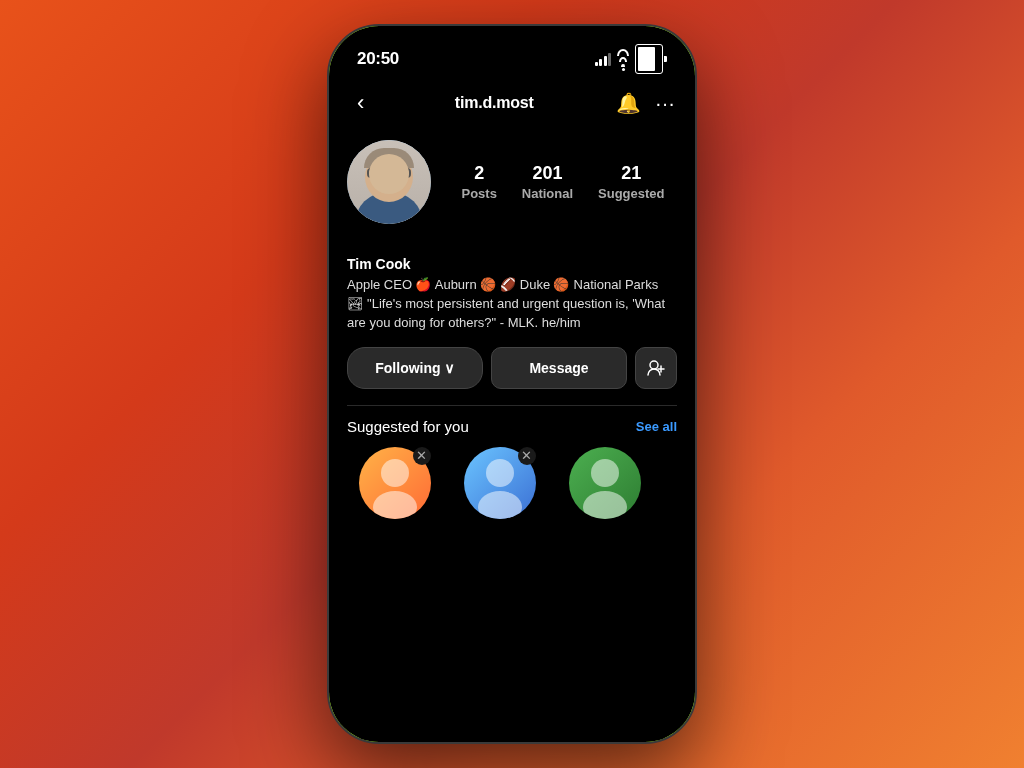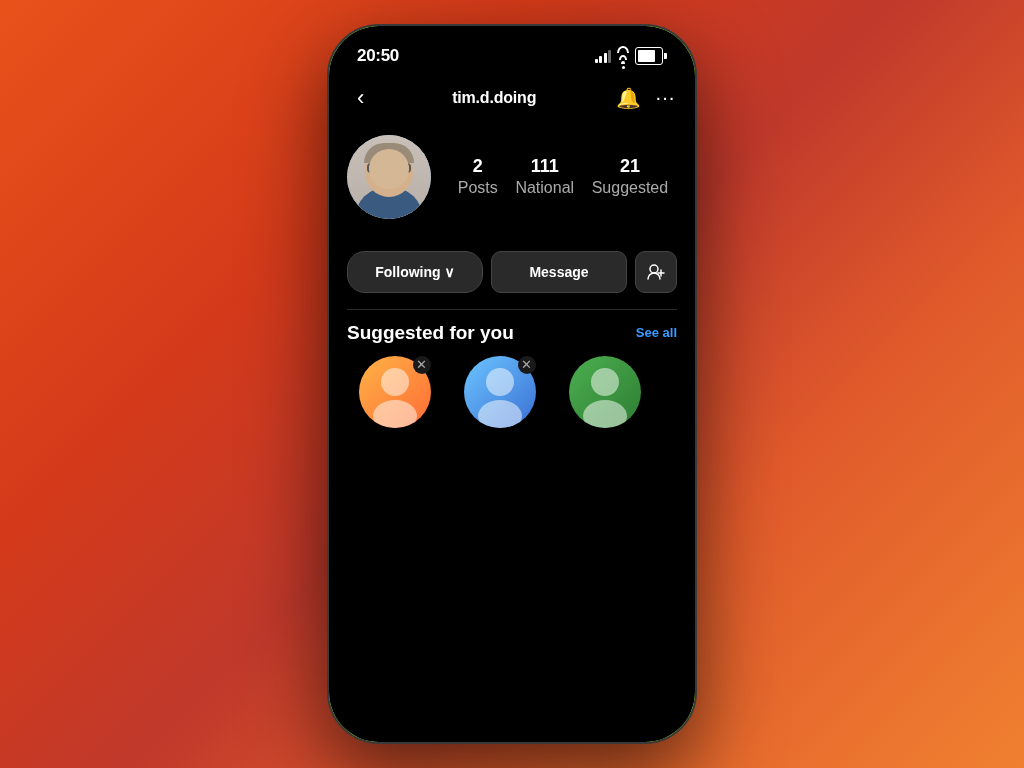--- a/index.html
+++ b/index.html
@@ -86,21 +86,21 @@
     }
 
     .battery-icon {
       display: flex;
       align-items: center;
       gap: 1px;
     }
 
     .battery-body {
       width: 28px;
-      height: 18px;
+      height: 30px;
       border: 1.5px solid #fff;
       border-radius: 3px;
       position: relative;
       display: flex;
       align-items: center;
       padding: 2px;
     }
 
     .battery-fill {
       width: 75%;
@@ -203,22 +203,22 @@
     }
 
     .stat-number {
       color: #fff;
       font-size: 18px;
       font-weight: 700;
     }
 
     .stat-label {
       color: #aaa;
-      font-size: 16px;
-      font-weight: 400;
+      font-size: 13px;
+      font-weight: 700;
     }
 
     
     .bio-section {
       padding: 0 18px;
       margin-bottom: 14px;
     }
 
     .bio-name {
       color: #fff;
@@ -295,22 +295,22 @@
 
     .suggested-header {
       display: flex;
       align-items: center;
       justify-content: space-between;
       margin-bottom: 12px;
     }
 
     .suggested-title {
       color: #fff;
-      font-size: 19px;
-      font-weight: 700;
+      font-size: 15px;
+      font-weight: 400;
     }
 
     .see-all-link {
       color: #3b9aff;
       font-size: 13px;
       font-weight: 600;
       cursor: pointer;
     }
 
     .suggested-avatars {
@@ -428,21 +428,21 @@
             <div class="battery-fill"></div>
             <span class="battery-text">43</span>
           </div>
           <div class="battery-tip"></div>
         </div>
       </div>
     </div>
 
     <div class="nav-bar">
       <span class="nav-back">‹</span>
-      <span class="nav-username">tim.d.doing</span>
+      <span class="nav-username">tim.d.most</span>
       <div class="nav-actions">
         <span class="nav-bell">🔔</span>
         <span class="nav-more">···</span>
       </div>
     </div>
 
     <div class="profile-section">
       <div class="profile-stats-row">
 
         <div class="avatar-circle">
@@ -467,31 +467,35 @@
             <div style="position:absolute;top:43px;left:50%;transform:translateX(-50%);width:20px;height:8px;border:2px solid #b07060;border-top:none;border-radius:0 0 10px 10px;"></div>
           </div>
         </div>
 
         <div class="stats-container">
           <div class="stat-item">
             <span class="stat-number">2</span>
             <span class="stat-label">Posts</span>
           </div>
           <div class="stat-item">
-            <span class="stat-number">111</span>
+            <span class="stat-number">201</span>
             <span class="stat-label">National</span>
           </div>
           <div class="stat-item">
             <span class="stat-number">21</span>
             <span class="stat-label">Suggested</span>
           </div>
         </div>
       </div>
     </div>
 
+    <div class="bio-section">
+      <div class="bio-name">Tim Cook</div>
+      <div class="bio-text">Apple CEO 🍎 Auburn 🏀 🏈 Duke 🏀 National Parks 🏞 "Life's most persistent and urgent question is, 'What are you doing for others?" - MLK. he/him</div>
+    </div>
 
     <div class="action-buttons">
       <button class="btn-following">Following ∨</button>
       <button class="btn-message">Message</button>
       <button class="btn-add-person">
         <svg width="18" height="16" viewBox="0 0 18 16" fill="none">
           <circle cx="7" cy="5" r="4" stroke="white" stroke-width="1.5" fill="none"></circle>
           <path d="M1 15c0-3.3 2.7-6 6-6s6 2.7 6 6" stroke="white" stroke-width="1.5" fill="none" stroke-linecap="round"></path>
           <line x1="14" y1="6" x2="14" y2="12" stroke="white" stroke-width="1.5" stroke-linecap="round"></line>
           <line x1="11" y1="9" x2="17" y2="9" stroke="white" stroke-width="1.5" stroke-linecap="round"></line>

